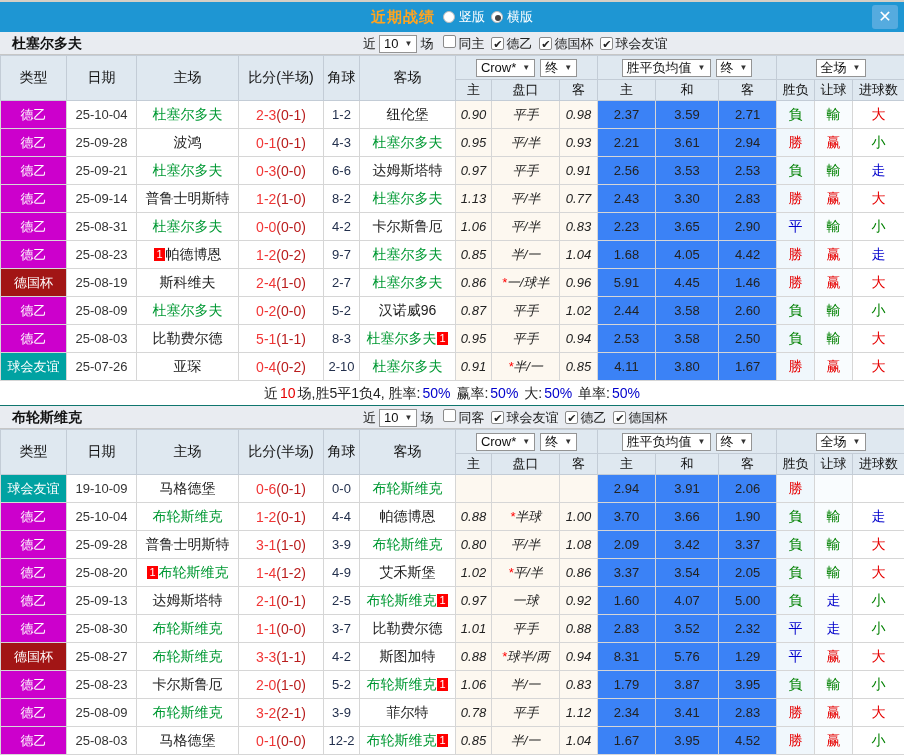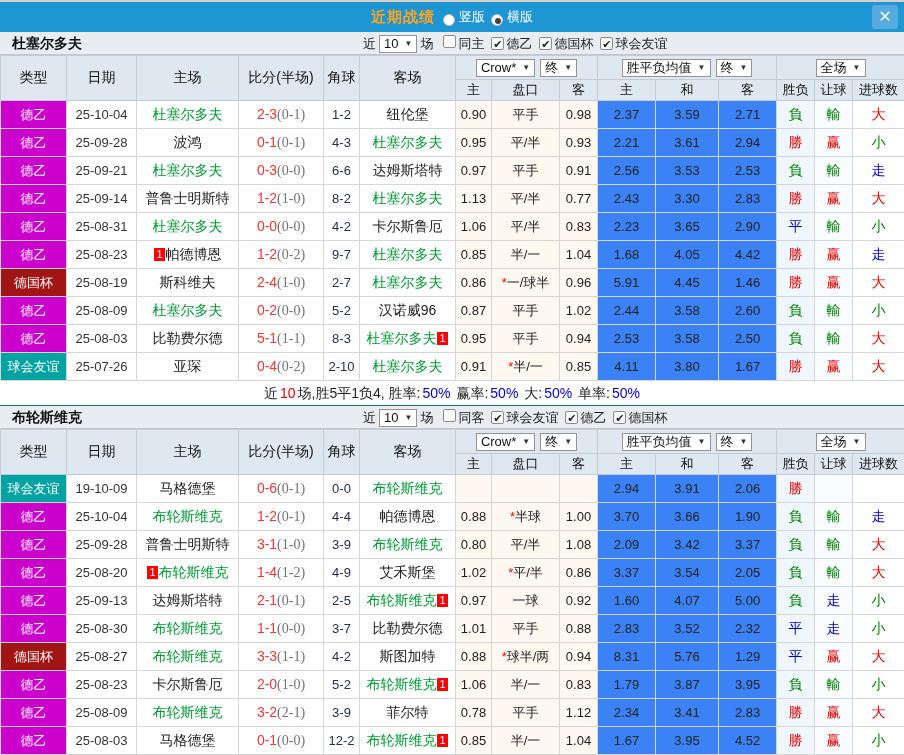--- a/index.html
+++ b/index.html
@@ -3,21 +3,21 @@
 <meta charset="utf-8">
 <style>
   * { box-sizing: border-box; }
   html,body { margin:0; padding:0; background:#fff; }
   body { width:904px; font-family:"Liberation Sans","DejaVu Sans",sans-serif; }
   .app { width:904px; height:755px; border-top:2px solid #d5cfc5; overflow:hidden; background:#fff; }
 
   
   .titlebar { height:30px; background:#1e96d3; display:flex; align-items:center; justify-content:center; position:relative; }
   .title-text { color:#ffa41e; font-weight:bold; font-size:15px; letter-spacing:1px; }
-  .radio-group { display:flex; align-items:flex-end; margin-left:2px; }
+  .radio-group { display:flex; align-items:center; margin-left:2px; }
   .radio { width:12px; height:12px; border-radius:50%; background:#fff; border:1px solid #bbb; display:inline-block; margin:0 4px 0 6px; position:relative; }
   .radio.on::after { content:""; position:absolute; left:3px; top:3px; width:6px; height:6px; border-radius:50%; background:#444; }
   .radio-label { color:#fff; font-size:13px; }
   .close-btn { position:absolute; right:6px; top:3px; width:26px; height:24px; background:#55abdf; border-radius:3px; color:#fff; font-size:16px; font-weight:bold; text-align:center; line-height:24px; cursor:pointer; }
 
   
   .team-row { height:23px; background:#e9ecf1; border-bottom:1px solid #c6c6c6; position:relative; }
   .team-name { font-weight:bold; font-size:14px; color:#111; line-height:23px; padding-left:12px; }
   .controls { position:absolute; left:360px; top:0; height:23px; display:flex; align-items:center; font-size:13px; color:#222; white-space:nowrap; }
   .controls .lbl { margin:0 3px; }
@@ -37,23 +37,23 @@
   .td-type { color:#fff; font-size:13px; }
   .c-deyi { background:#cc00cc; }
   .c-cup { background:#a21515; }
   .c-friendly { background:#00a2a2; }
   .td-date { color:#333; }
   .td-team { font-size:14px; color:#222; }
   .td-team .c-self { color:#009933; }
   .badge1 { background:#ff0000; color:#fff; font-size:11px; line-height:13px; padding:0 2px; display:inline-block; vertical-align:1px; margin:0 1px; }
   .td-score { font-size:14px; }
   .td-score .ft { color:#f23535; }
-  .td-score .ht { color:#737373;font-family:Liberation Serif, serif; }
+  .td-score .ht { color:#b91c1c; }
   .td-corner { color:#23304d; }
-  .td-odds, .td-pan { background:#fdf8f0; }
+  .td-odds, .td-pan { background:#fdf8f0;font-style:italic; }
   .td-pan .star { color:#f00; }
   .td-mean { background:#3b82f6; }
   .td-r1 { background:#f0f7fc; font-size:14px; }
   .td-r2 { background:#f9fcfe; font-size:14px; }
   .td-r3 { background:#fff; font-size:14px; }
   .c-r { color:#e60000; }
   .c-g { color:#008000; }
   .c-b { color:#0000cc; }
   .c-k { color:#222; }
 

